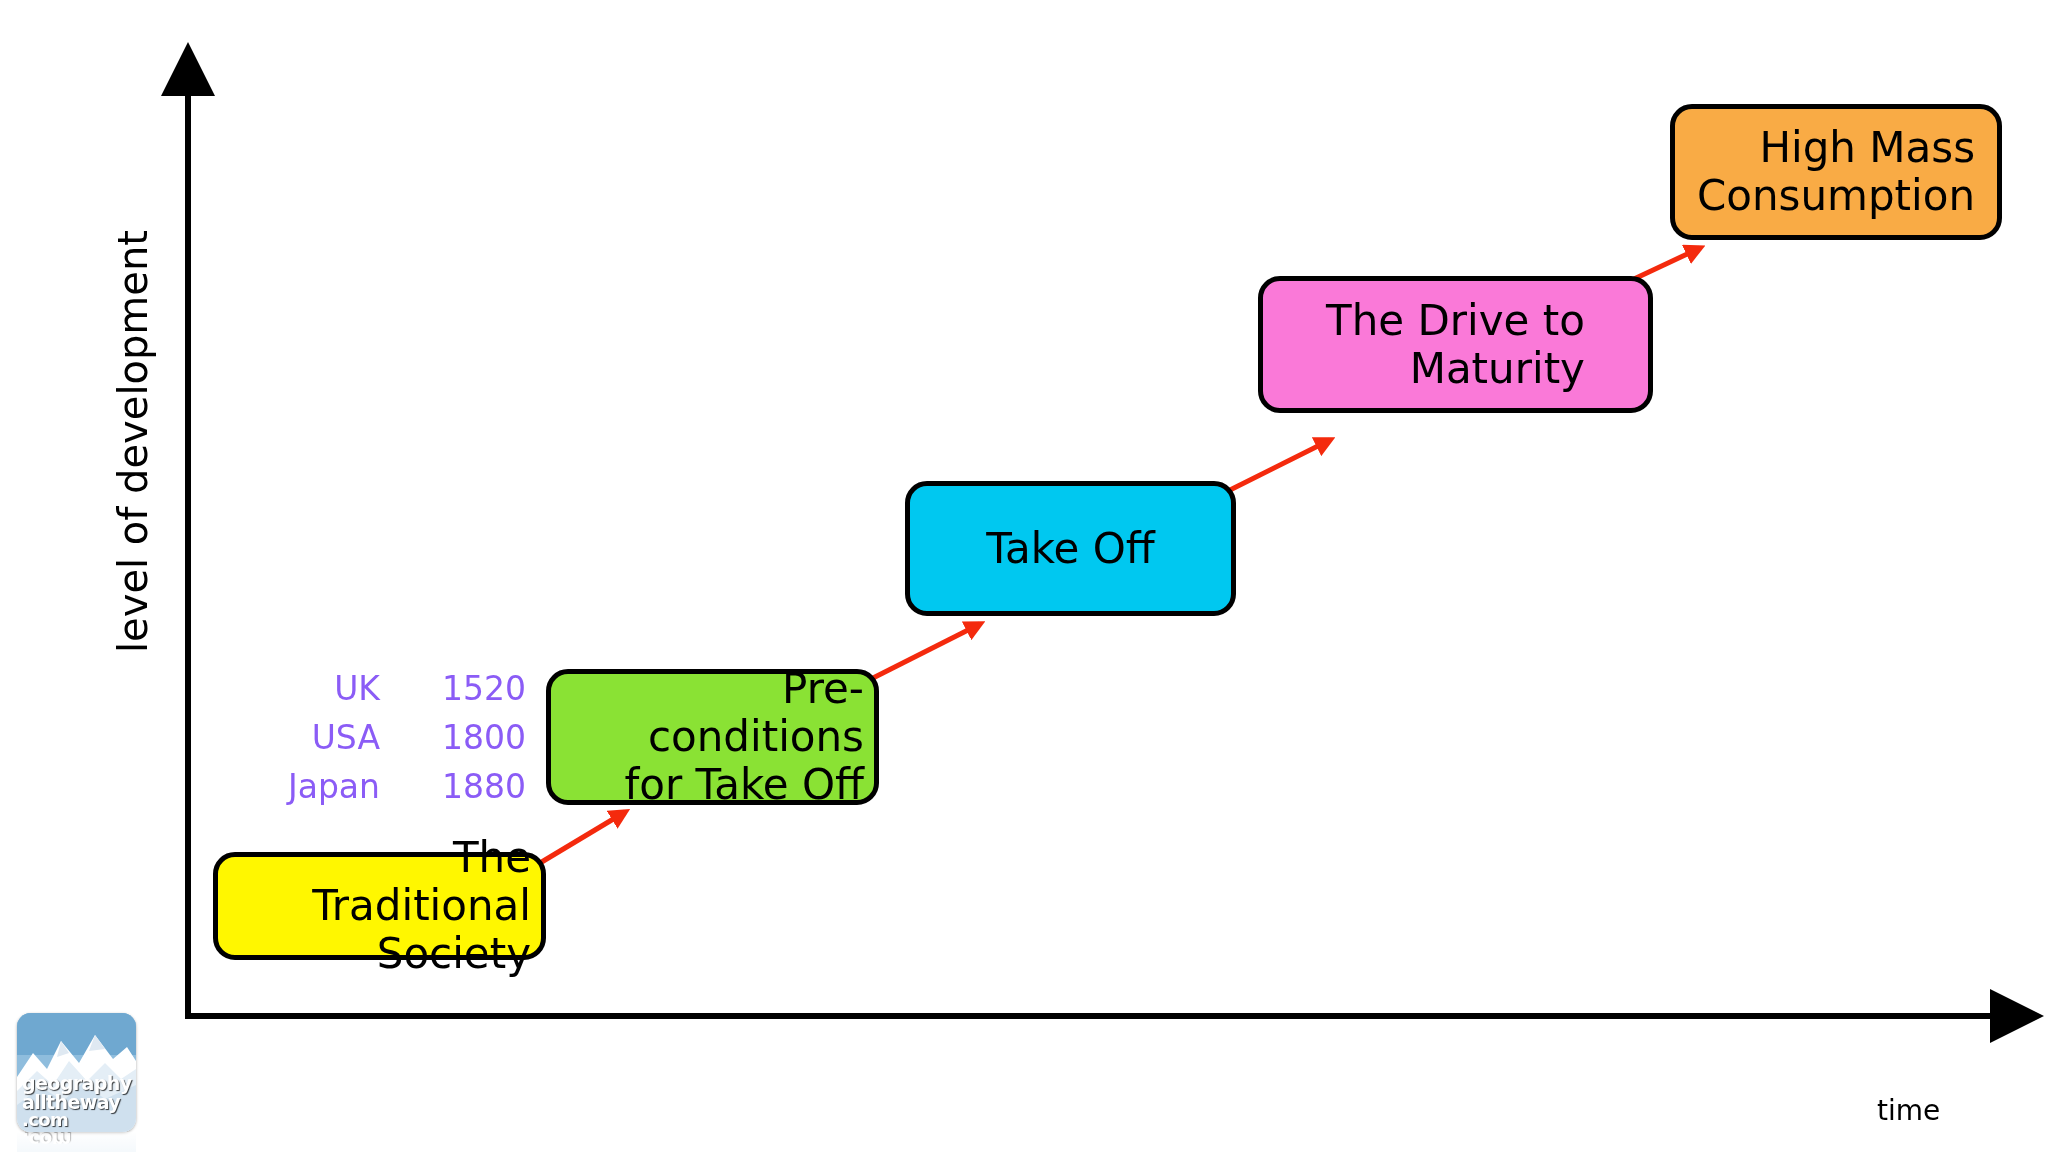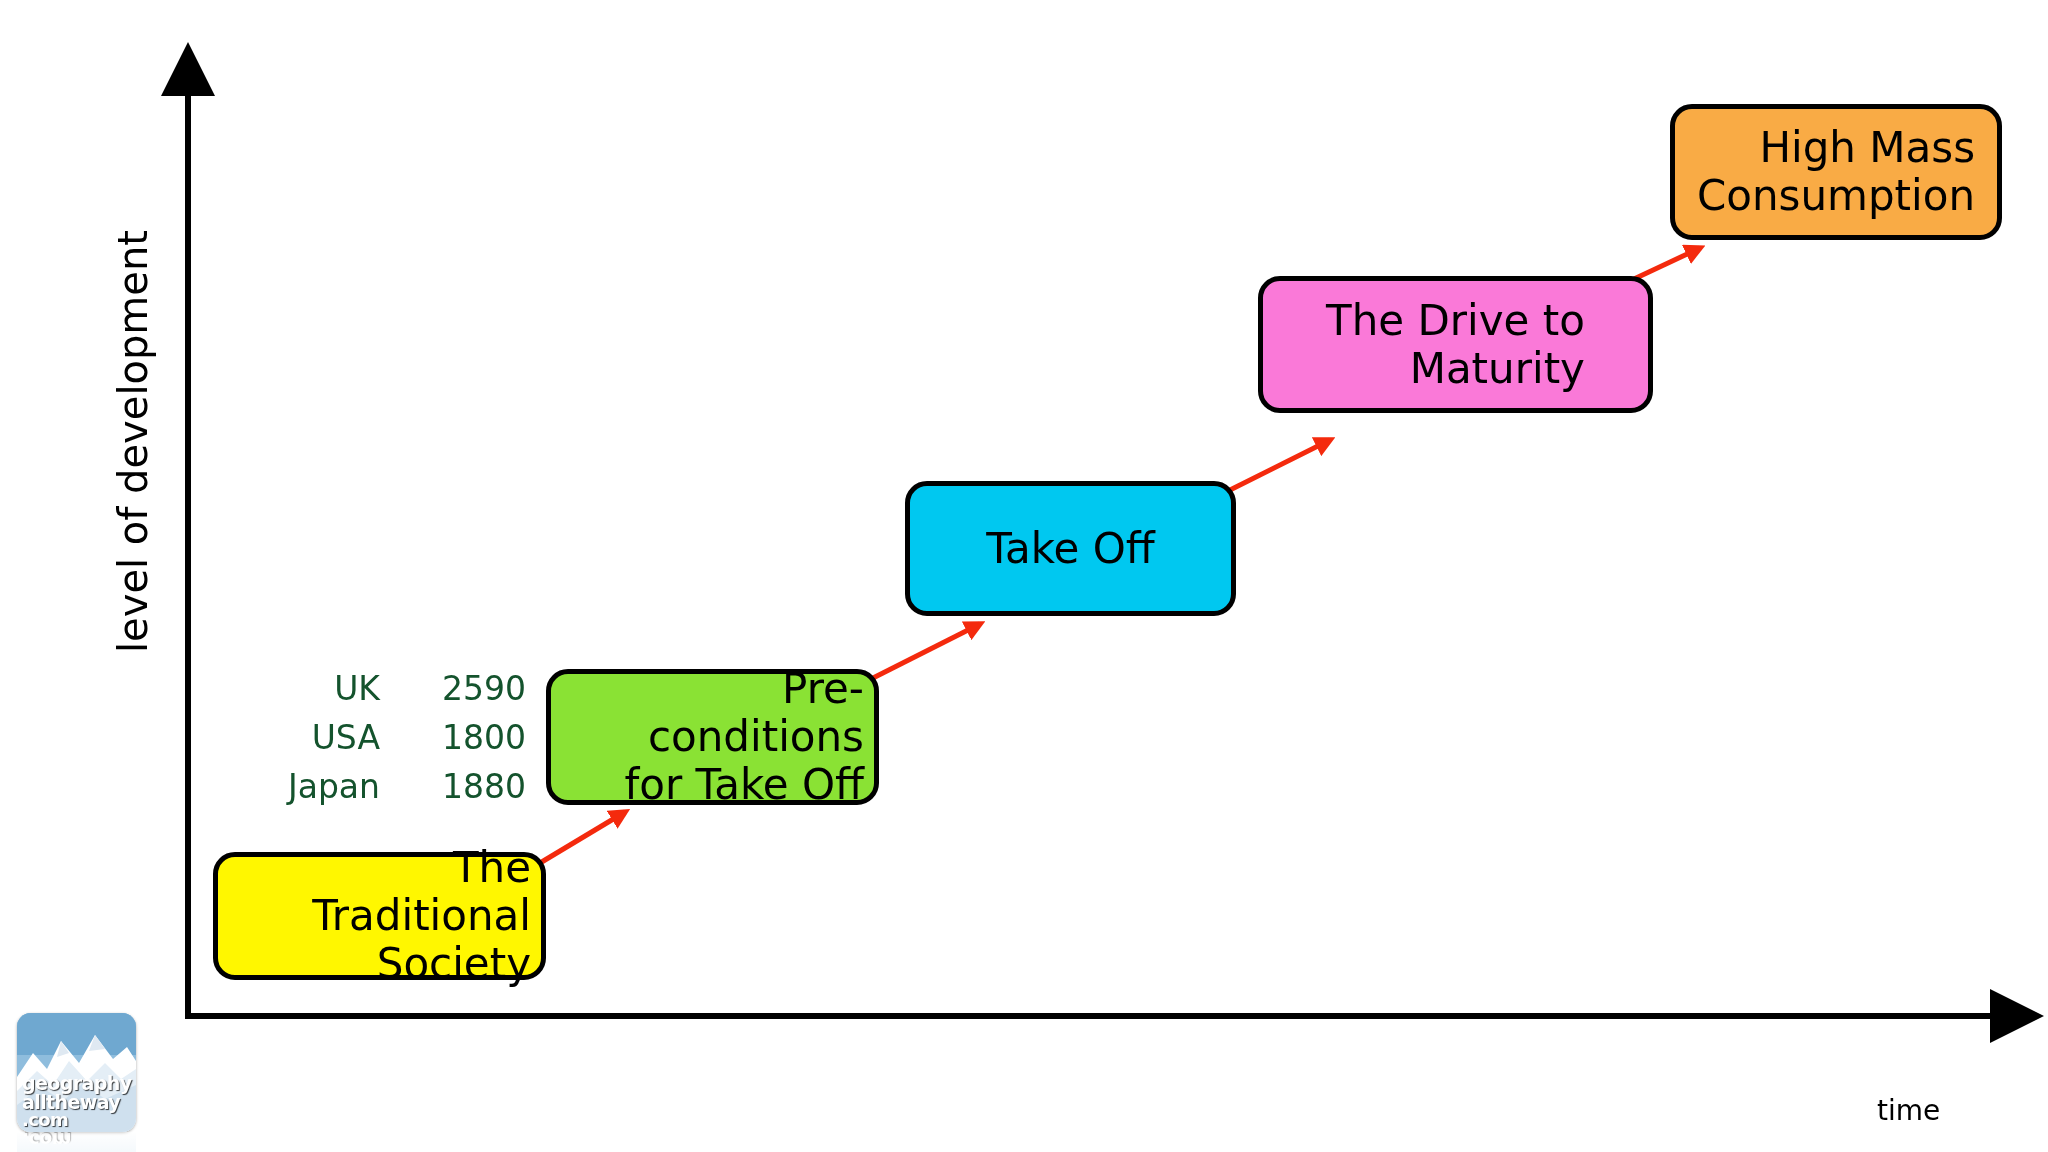--- a/index.html
+++ b/index.html
@@ -57,21 +57,21 @@
     text-align: right;
     color: #000000;
     font-family: "DejaVu Sans", sans-serif;
     font-size: 42px;
     line-height: 1.14;
     padding: 4px 10px;
     z-index: 3;
   }
 
   #box-traditional {
-    left: 213px;  top: 852px;  width: 333px; height: 128px;
+    left: 213px;  top: 852px;  width: 333px; height: 108px;
     background: #fff700;
     padding-left: 10px;
   }
   #box-preconditions {
     left: 546px;  top: 669px;  width: 333px; height: 136px;
     background: #8ae234;
     padding-left: 44px;
   }
   #box-takeoff {
     left: 905px;  top: 481px;  width: 331px; height: 135px;
@@ -95,21 +95,21 @@
     width: 264px;
     z-index: 2;
   }
   #data-table table {
     border-collapse: collapse;
     width: 100%;
   }
   #data-table td {
     font-family: "DejaVu Sans", sans-serif;
     font-size: 33px;
-    color: #14532d;
+    color: #8b5cf6;
     padding: 0 0 16px 0;
     line-height: 1;
     white-space: nowrap;
   }
   #data-table td.country { text-align: right; width: 118px; }
   #data-table td.year    { text-align: right; }
 
   
   #site-logo {
     position: absolute;
@@ -224,21 +224,21 @@
       <span>High Mass</span><br>
       <span>Consumption</span>
     </span>
   </div>
 
   <div id="data-table">
     <table>
       <tbody id="table-body">
           <tr>
             <td class="country">UK</td>
-            <td class="year">2590</td>
+            <td class="year">1520</td>
           </tr>
           <tr>
             <td class="country">USA</td>
             <td class="year">1800</td>
           </tr>
           <tr>
             <td class="country">Japan</td>
             <td class="year">1880</td>
           </tr>
         </tbody>

